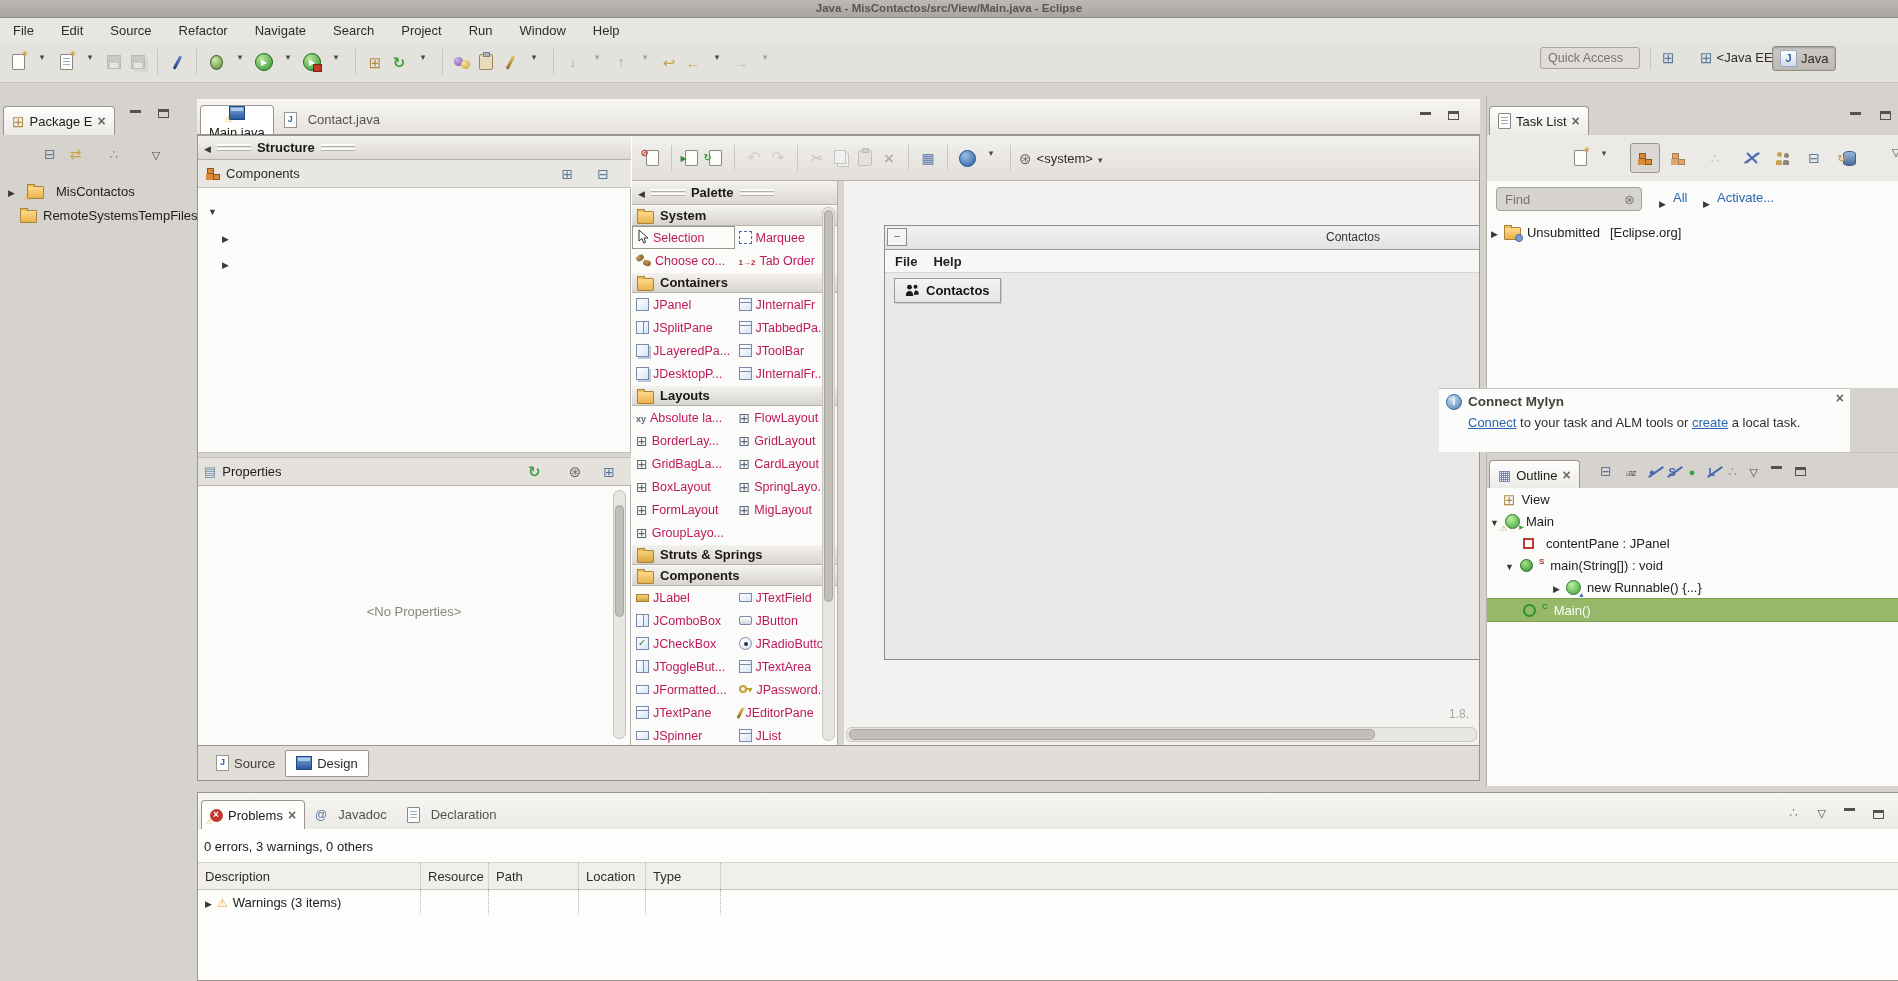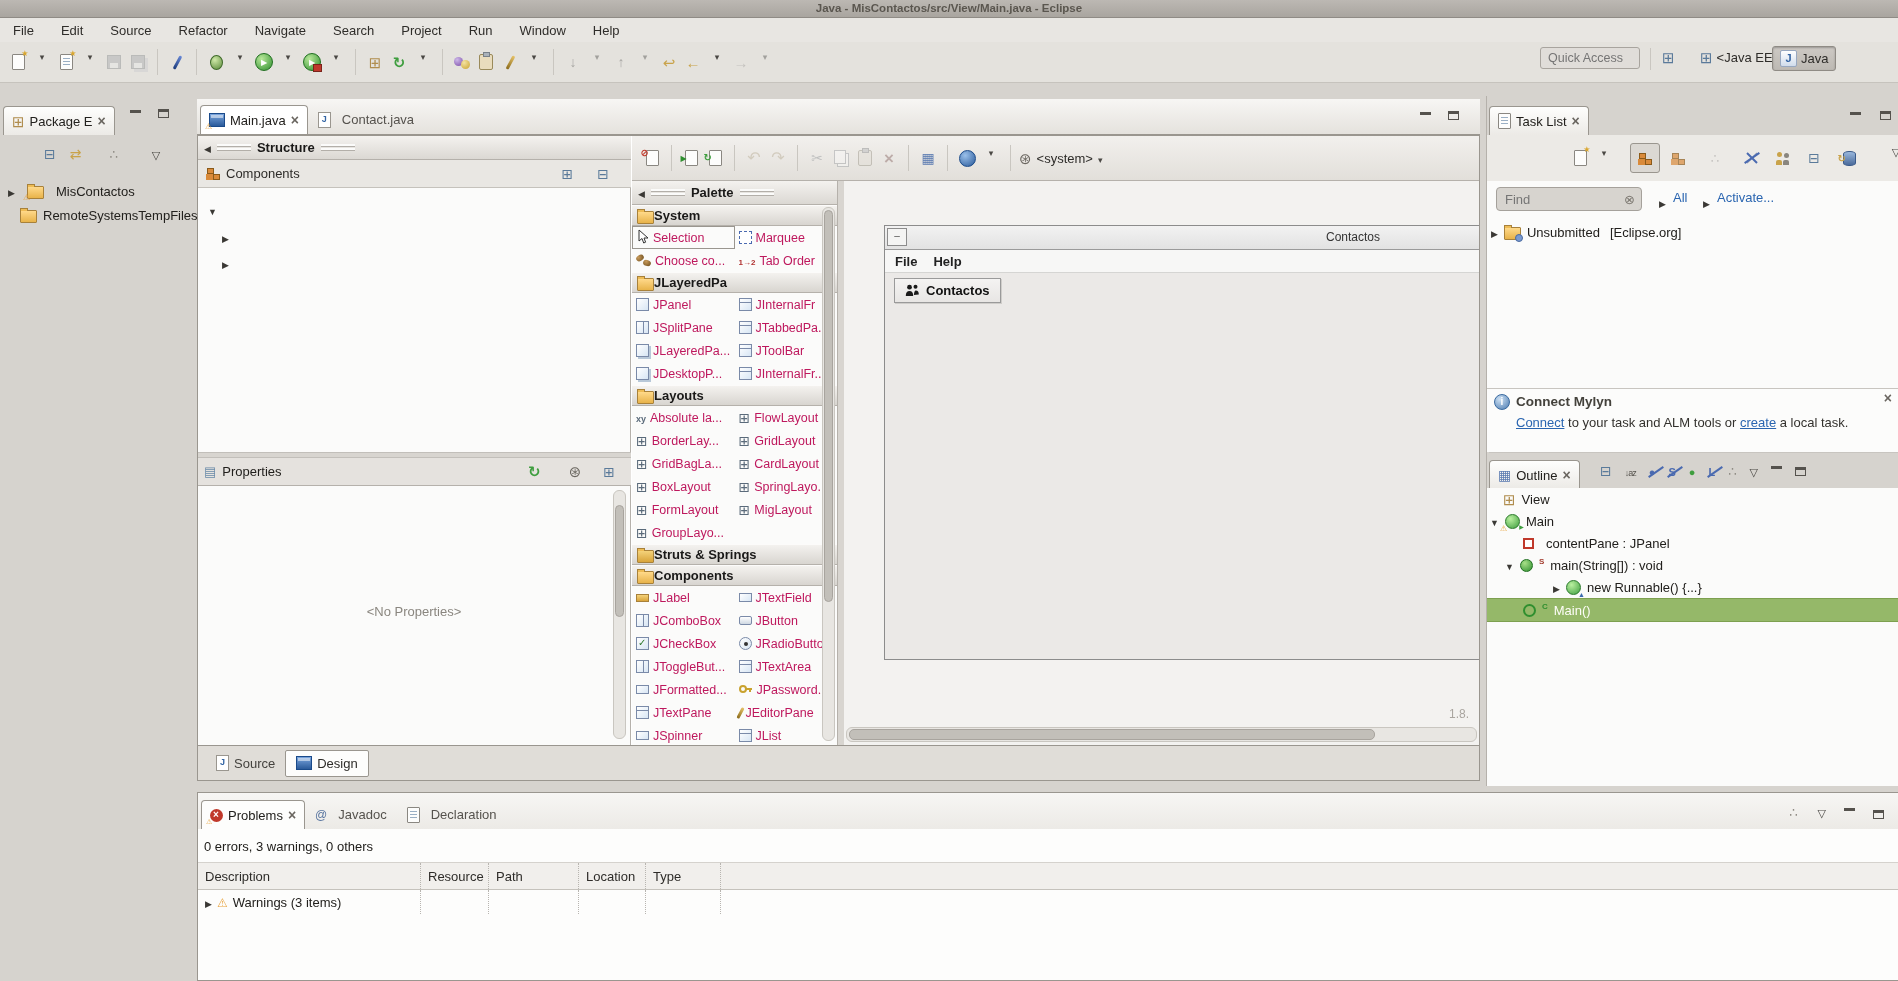--- a/index.html
+++ b/index.html
@@ -132,21 +132,21 @@
   .vtab{height:29px;display:flex;align-items:center;gap:5px;padding:0 8px;border:1px solid #9a968f;border-bottom:none;
         border-radius:4px 4px 0 0;background:linear-gradient(#fefefd,#eceae6);box-sizing:border-box;}
   .vtab .lbl{color:#22201d;}
   .vtab-flat{height:29px;display:flex;align-items:center;gap:11px;padding:0 10px;color:#55524d;}
   .tabrow-bg{background:linear-gradient(#f7f6f4,#e5e2dd);border-bottom:1px solid #9a968f;}
   
   .panel-hdr{display:flex;align-items:center;gap:6px;background:linear-gradient(#f4f2ef,#dbd8d3);border-bottom:1px solid #b5b1ab;box-sizing:border-box;padding:0 6px;}
   .grip{width:34px;height:7px;flex:none;background:repeating-linear-gradient(180deg,#fbfbfa 0 2px,#b3afa9 2px 3px,rgba(0,0,0,0) 3px 4px);}
   .hdr-title{font-weight:bold;color:#1a1918;}
   .compbar{display:flex;align-items:center;gap:6px;background:#e9e7e3;border-bottom:1px solid #c5c2bc;padding:0 8px;box-sizing:border-box;}
-  .pcat{display:flex;align-items:center;height:21px;background:linear-gradient(#f4f2ef,#d8d5d0);border-top:1px solid #fcfbfa;border-bottom:1px solid #b5b1ab;padding:0 5px;box-sizing:border-box;}
+  .pcat{display:flex;align-items:center;gap:6px;height:21px;background:linear-gradient(#f4f2ef,#d8d5d0);border-top:1px solid #fcfbfa;border-bottom:1px solid #b5b1ab;padding:0 5px;box-sizing:border-box;}
   .pcat .lbl{font-weight:bold;color:#1a1918;}
   .pitems{display:grid;grid-template-columns:1fr 1fr;}
   .pitem{height:23px;display:flex;align-items:center;gap:4px;padding-left:4px;box-sizing:border-box;}
   .pitem .plbl{font-size:12.5px;color:#be185d;white-space:nowrap;}
   .pitem.sel{background:#fbfbfa;border:1px solid #9a968f;}
   .treerow{display:flex;align-items:center;gap:6px;height:22px;}
   .treerow .lbl{color:#22201d;white-space:nowrap;}
   .scroll-v{background:#e8e6e2;border:1px solid #c9c6c0;border-radius:6px;}
   .scroll-v .thumb{position:absolute;left:1px;right:1px;background:#c2bfb9;border:1px solid #a8a49e;border-radius:5px;}
   .scroll-h{background:#e8e6e2;border:1px solid #c9c6c0;border-radius:6px;}
@@ -283,21 +283,21 @@
     <span class="gi gi-tri-r"></span>
     <span class="folder warn"></span>
     <span class="lbl">MisContactos</span>
   </div>
   <div class="abs treerow" style="left:20px;top:204px;">
     <span class="folder"></span>
     <span class="lbl">RemoteSystemsTempFiles</span>
   </div>
 
   <div class="abs vtabrow tabrow-bg" style="left:197px;top:99px;width:1283px;height:36px;padding-left:3px;box-sizing:border-box;">
-    <div class="vtab" style="background:#fff;">
+    <div class="vtab" style="background:#fff;flex-direction:column;">
       <span class="winic warn"></span>
       <span class="lbl">Main.java</span>
       <span class="gi gi-close"></span>
     </div>
     <div class="vtab-flat">
       <span class="jdoc"></span>
       <span>Contact.java</span>
     </div>
   </div>
   <span class="abs w-min" style="left:1420px;top:112px;"></span>
@@ -415,21 +415,21 @@
         <span class="plbl">Choose co...</span>
       </div>
       <div class="pitem">
         <span class="gi tabord"></span>
         <span class="plbl">Tab Order</span>
       </div>
     </div>
 
     <div class="pcat">
       <span class="folder"></span>
-      <span class="lbl">JLayeredPa</span>
+      <span class="lbl">Containers</span>
     </div>
     <div class="pitems">
       <div class="pitem">
           <span class="cmp"></span>
           <span class="plbl">JPanel</span>
         </div>
       <div class="pitem">
           <span class="cmp v3"></span>
           <span class="plbl">JInternalFr</span>
         </div>
@@ -683,21 +683,21 @@
     <span class="gi gi-tri-r" style="position:absolute;left:216px;top:15px;"></span>
     <span class="link" style="position:absolute;left:230px;top:9px;">Activate...</span>
     <div class="treerow" style="position:absolute;left:4px;top:40px;">
       <span class="gi gi-tri-r"></span>
       <span class="folder person"></span>
       <span class="lbl">Unsubmitted</span>
       <span class="lbl" style="margin-left:4px;">[Eclipse.org]</span>
     </div>
   </div>
 
-  <div class="abs" style="left:1487px;top:388px;width:411px;height:64px;background:#fcfcfb;border-top:1px solid #c8c5c0;box-sizing:border-box;">
+  <div class="abs" style="left:1439px;top:388px;width:411px;height:64px;background:#fcfcfb;border-top:1px solid #c8c5c0;box-sizing:border-box;">
     <span class="infoic" style="position:absolute;left:7px;top:5px;"></span>
     <span style="position:absolute;left:29px;top:5px;font-weight:bold;color:#44423c;font-size:13.5px;">Connect Mylyn</span>
     <span class="gi gi-close" style="position:absolute;right:6px;top:2px;"></span>
     <span style="position:absolute;left:29px;top:26px;color:#33312d;white-space:nowrap;"><span class="link u">Connect</span><span> to your task and ALM tools or </span><span class="link u">create</span><span> a local task.</span></span>
   </div>
 
   <div class="abs vtabrow" style="left:1489px;top:452px;width:409px;height:36px;border-top:1px solid #c8c5c0;">
     <div class="vtab">
       <span class="gi gi-outl"></span>
       <span class="lbl">Outline</span>

